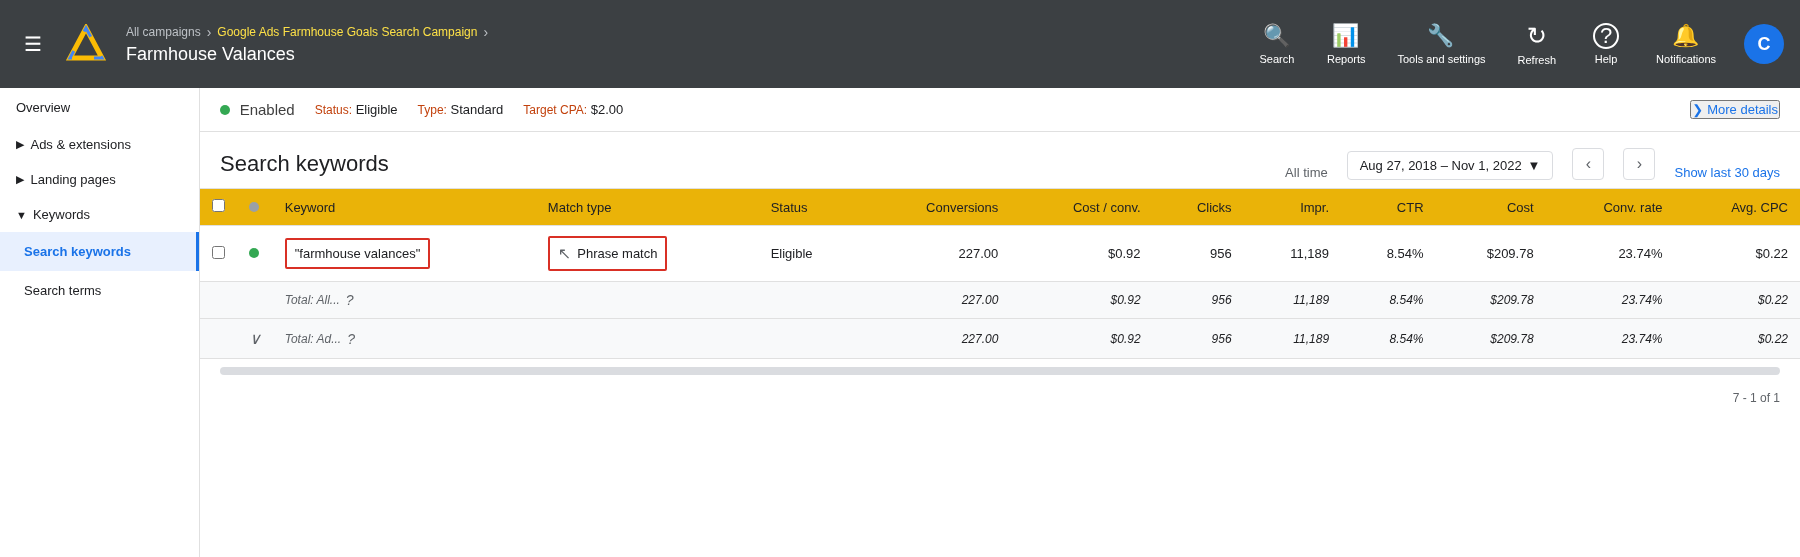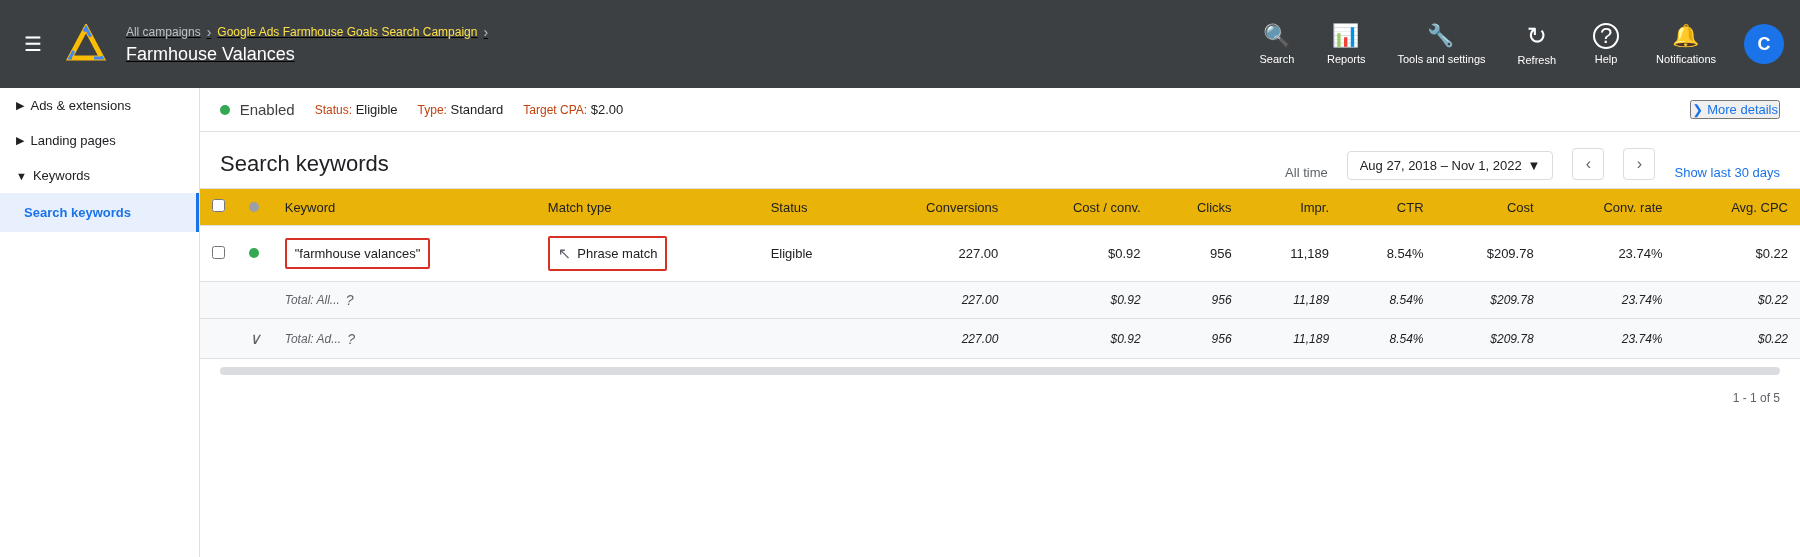--- a/index.html
+++ b/index.html
@@ -30,21 +30,20 @@
     }
     .logo-triangle {
       width: 40px;
       height: 40px;
     }
     .breadcrumb-area {
       flex: 1;
       display: flex;
       flex-direction: column;
       gap: 4px;
-      text-decoration: underline;
     }
     .breadcrumb-row {
       display: flex;
       align-items: center;
       gap: 6px;
       color: #bdc1c6;
       font-size: 12px;
     }
     .breadcrumb-link {
       color: #bdc1c6;
@@ -386,34 +385,40 @@
       <span class="icon-circle">🔔</span>
       <span>Notifications</span>
     </button>
     <button class="avatar-btn">C</button>
   </div>
 </div>
 
 <div class="main-layout">
 
   <div class="sidebar">
+    <div class="sidebar-item">
+      <span>Overview</span>
+    </div>
     <div class="sidebar-section-header">
       <span class="sidebar-chevron">▶</span>
       <span>Ads &amp; extensions</span>
     </div>
     <div class="sidebar-section-header">
       <span class="sidebar-chevron">▶</span>
       <span>Landing pages</span>
     </div>
     <div class="sidebar-section-header">
       <span class="sidebar-chevron">▼</span>
       <span>Keywords</span>
     </div>
     <div class="sidebar-item sidebar-indent active">
       <span>Search keywords</span>
+    </div>
+    <div class="sidebar-item sidebar-indent">
+      <span>Search terms</span>
     </div>
   </div>
 
   <div class="content-area">
 
     <div class="status-bar">
       <span>
         <span class="status-dot"></span>
         <span class="status-text">Enabled</span>
       </span>
@@ -541,16 +546,16 @@
           <td class="right">23.74%</td>
           <td class="right">$0.22</td>
         </tr>
       </tbody>
     </table>
 
     <div style="padding: 4px 0;">
       <div class="scrollbar-thumb"></div>
     </div>
 
-    <div class="pagination">1 - 1 of 5</div>
+    <div class="pagination">7 - 1 of 1</div>
 
   </div>
 </div>
 
 </body></html>

